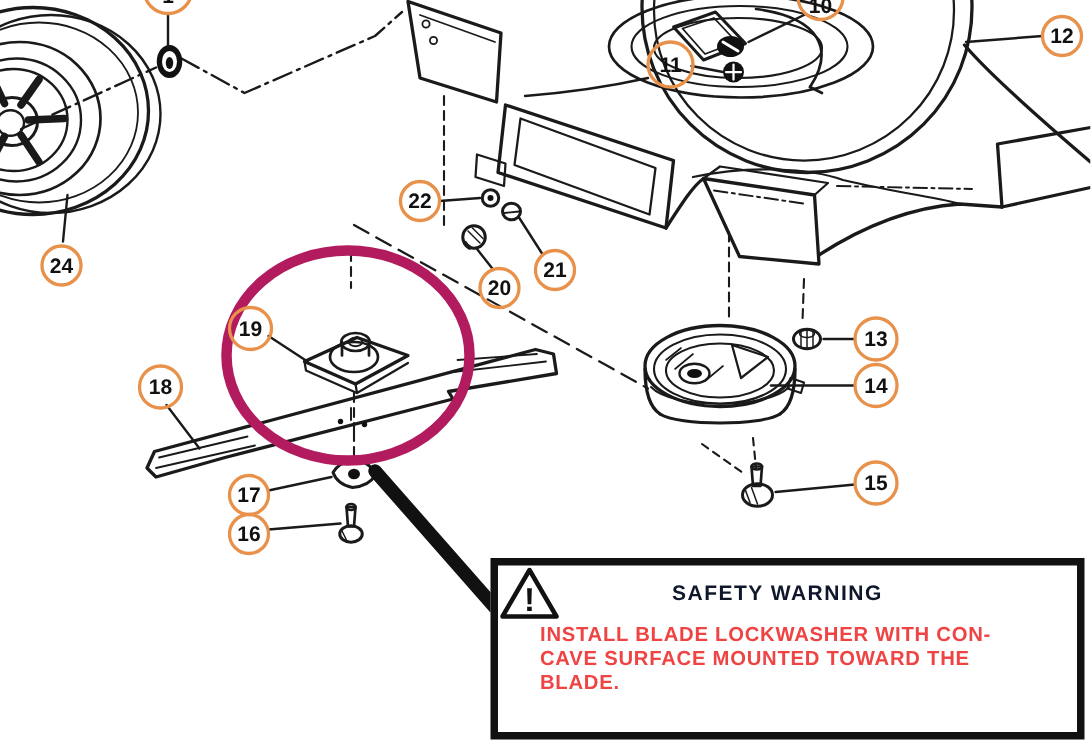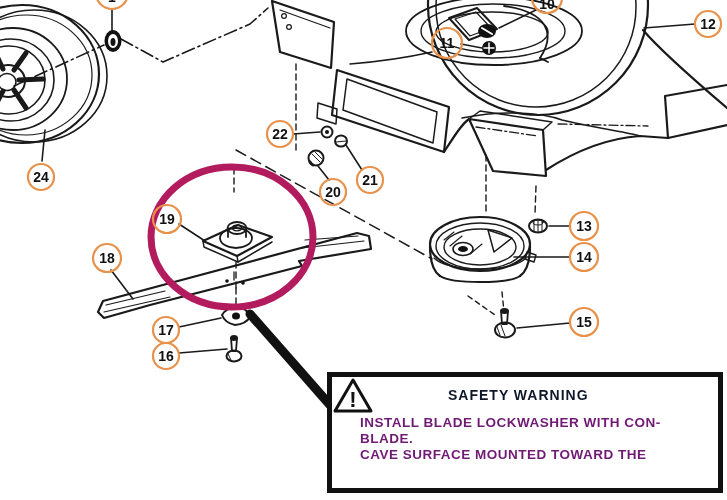--- a/index.html
+++ b/index.html
@@ -6,21 +6,21 @@
   .stage{position:relative;width:727px;height:500px;background:#fff;overflow:hidden;
          font-family:"Liberation Sans",sans-serif;}
   .stage svg{position:absolute;left:0;top:0;}
   .conum{font:700 14px "Liberation Sans",sans-serif;fill:#111;stroke:none;}
   .warnbox{position:absolute;left:327px;top:372px;width:396px;height:121px;
            border:5px solid #111;background:#fff;box-sizing:border-box;z-index:5;}
   .warnhead{display:flex;align-items:center;margin:10px 0 0 100px;}
   .warntitle{margin-left:16px;font:700 14px "Liberation Sans",sans-serif;
              letter-spacing:1px;color:#0f172a;}
   .warnbody{margin:12px 0 0 28px;font:700 13.5px "Liberation Sans",sans-serif;
-            letter-spacing:.5px;line-height:16px;color:#701a75;}
+            letter-spacing:.5px;line-height:16px;color:#ef4444;}
   .tri-mark{font:700 22px "Liberation Sans",sans-serif;fill:#111;}
 </style>
 </head>
 <body>
 
 <div class="stage">
 
 <svg width="727" height="500" viewBox="0 0 727 500">
   <g stroke="#1a1a1a" fill="none" stroke-linecap="round" stroke-linejoin="round">
 
@@ -297,18 +297,18 @@
 <div class="warnbox">
   <div class="warnhead">
     <svg width="42" height="38" viewBox="0 0 42 38">
       <polygon points="21,3 39,34 3,34" fill="none" stroke="#111" stroke-width="3" stroke-linejoin="round"></polygon>
       <text class="tri-mark" x="21" y="30" text-anchor="middle">!</text>
     </svg>
     <span class="warntitle">SAFETY WARNING</span>
   </div>
   <div class="warnbody">
     <div>INSTALL BLADE LOCKWASHER WITH CON-</div>
+    <div>CAVE SURFACE MOUNTED TOWARD THE</div>
     <div>BLADE.</div>
-    <div>CAVE SURFACE MOUNTED TOWARD THE</div>
   </div>
 </div>
 
 </div>
 
 </body></html>

